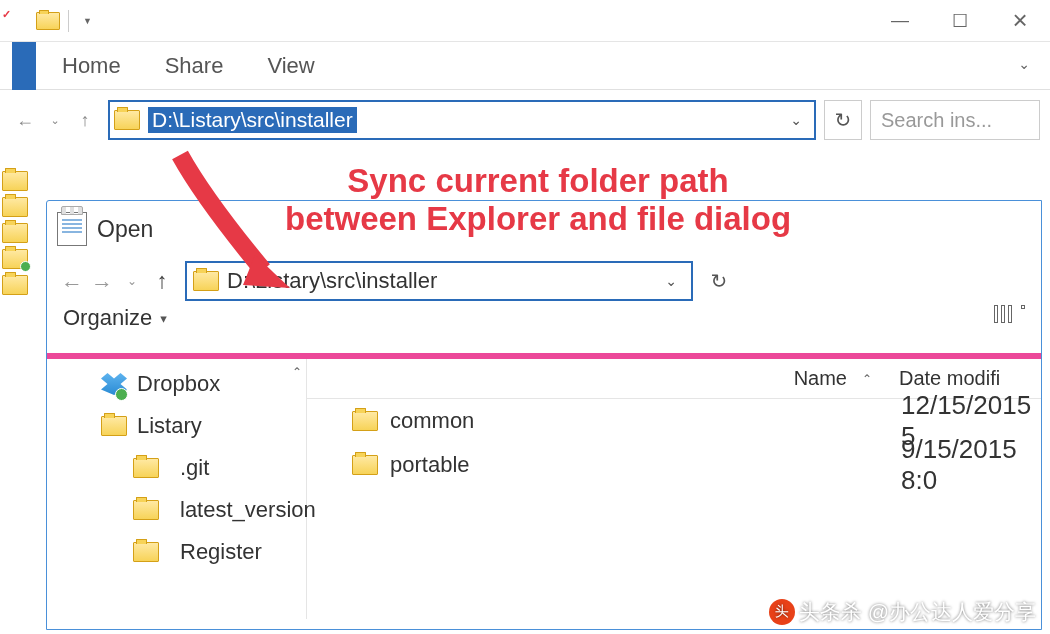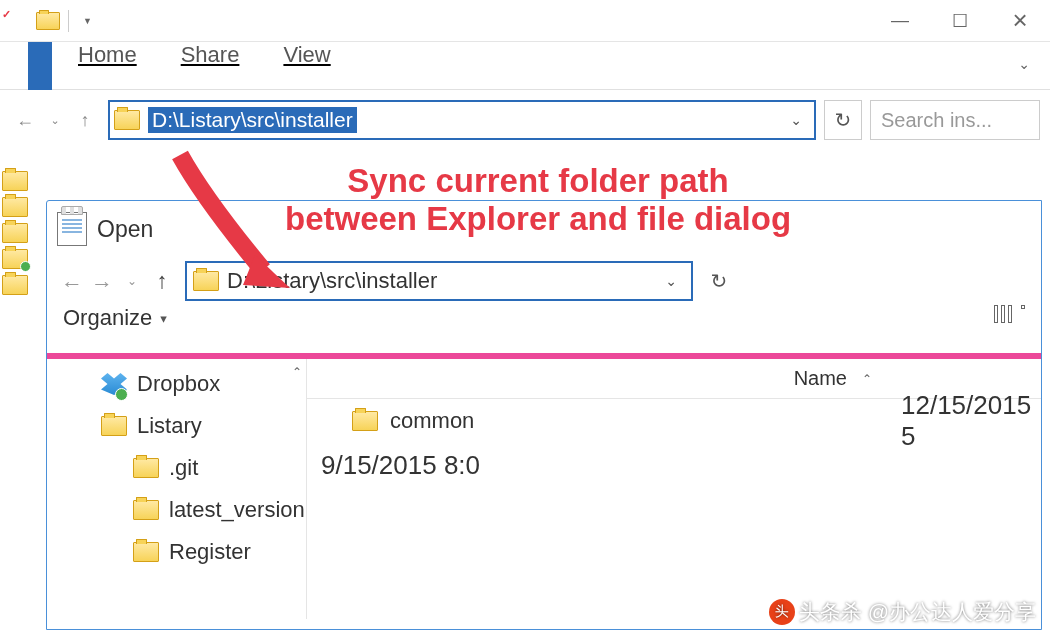--- a/index.html
+++ b/index.html
@@ -9,21 +9,21 @@
     .titlebar { height: 42px; display: flex; align-items: center; padding-left: 8px; position: relative; border-bottom: 1px solid #e5e5e5; }
     .titlebar-icon { width: 24px; height: 18px; background: linear-gradient(#ffe9a3, #f7d358); border: 1px solid #d4a017; border-radius: 1px; position: relative; }
     .titlebar-icon::before { content: ''; position: absolute; top: -3px; left: 2px; width: 8px; height: 3px; background: #f7d358; border: 1px solid #d4a017; border-bottom: none; border-radius: 1px 1px 0 0; }
     .check-icon { position: absolute; left: 2px; top: 8px; font-size: 11px; color: #e63946; font-weight: bold; }
     .qat-sep { width: 1px; height: 22px; background: #ccc; margin: 0 8px; }
     .down-arrow { font-size: 9px; color: #666; padding: 0 6px; cursor: default; }
     .window-controls { position: absolute; right: 0; top: 0; display: flex; height: 100%; }
     .window-controls .ctrl { width: 60px; display: flex; align-items: center; justify-content: center; font-size: 18px; color: #666; font-family: Arial; }
     
     
-    .tabs { display: flex; height: 48px; align-items: flex-start; padding-left: 28px; position: relative; border-bottom: 1px solid #e0e0e0; text-decoration: underline; }
+    .tabs { display: flex; height: 48px; align-items: center; padding-left: 12px; position: relative; border-bottom: 1px solid #e0e0e0; }
     .file-tab { width: 24px; height: 48px; background: #2a6bb8; margin-right: 18px; }
     .tab { padding: 0 36px 0 8px; font-size: 22px; color: #555; cursor: pointer; }
     .ribbon-toggle { position: absolute; right: 20px; top: 14px; font-size: 14px; color: #666; }
     
     
     .navbar { display: flex; align-items: center; height: 44px; padding: 0 10px; margin-top: 8px; }
     .nav-btn { width: 30px; height: 30px; display: flex; align-items: center; justify-content: center; color: #888; font-size: 18px; }
     .address-bar { flex: 1; height: 40px; border: 2px solid #2a6bb8; display: flex; align-items: center; padding: 0 4px; margin: 0 8px; position: relative; }
     .folder-icon { width: 26px; height: 20px; background: linear-gradient(#ffe9a3, #f7d358); border: 1px solid #d4a017; border-radius: 1px; position: relative; margin-right: 8px; flex-shrink: 0; }
     .folder-icon::before { content: ''; position: absolute; top: -4px; left: 2px; width: 9px; height: 4px; background: #f7d358; border: 1px solid #d4a017; border-bottom: none; border-radius: 1px 1px 0 0; }
@@ -59,21 +59,21 @@
     .dialog-toolbar { display: flex; align-items: flex-start; height: 54px; padding: 0 16px; border-bottom: 6px solid #ec4899; }
     .organize { font-size: 22px; color: #333; display: flex; align-items: center; }
     .organize::after { content: '▾'; font-size: 13px; margin-left: 8px; color: #555; }
     .newfolder { font-size: 22px; color: #333; margin-left: 48px; }
     .view-icons { margin-left: auto; display: flex; gap: 3px; }
     .v-icon { width: 4px; height: 18px; border: 1px solid #666; }
     
     .dialog-body { display: flex; height: 260px; }
     .tree { width: 260px; border-right: 1px solid #e5e5e5; padding-top: 4px; position: relative; }
     .tree-item { display: flex; align-items: center; height: 42px; padding-left: 54px; font-size: 22px; color: #333; position: relative; }
-    .tree-item.nested { padding-left: 86px; }
+    .tree-item.nested { padding-left: 86px; gap: 11px; }
     .tree-item .folder-icon { margin-right: 10px; }
     .dropbox-icon { width: 26px; height: 22px; background: linear-gradient(#5db3ef, #2a8bd4); margin-right: 10px; position: relative; clip-path: polygon(0 25%, 25% 0, 50% 25%, 75% 0, 100% 25%, 75% 50%, 100% 75%, 50% 100%, 0 75%, 25% 50%); }
     .dropbox-check { position: absolute; left: 68px; bottom: 4px; width: 13px; height: 13px; background: #4caf50; border-radius: 50%; border: 1.5px solid #fff; }
     .dropbox-check::after { content: '✓'; color: #fff; font-size: 9px; position: relative; top: -3px; left: 1px; }
     .scroll-up { position: absolute; right: 4px; top: 6px; font-size: 12px; color: #666; }
     
     .files { flex: 1; }
     .files-header { display: flex; height: 40px; align-items: center; border-bottom: 1px solid #e5e5e5; font-size: 20px; color: #333; }
     .col-name { flex: 0 0 540px; padding-left: 45px; text-align: right; }
     .col-sort { font-size: 12px; color: #666; text-align: center; flex: 0 0 40px; }
@@ -201,29 +201,34 @@
       <div class="tree-item nested">
         <div class="folder-icon"></div>
         <span>Register</span>
       </div>
     </div>
 
     <div class="files">
       <div class="files-header">
         <div class="col-name">Name</div>
         <div class="col-sort">⌃</div>
+        <div class="col-date">Date modifi</div>
       </div>
       <div class="file-row">
         <div class="file-name-cell">
           <div class="folder-icon"></div>
           <span>common</span>
         </div>
         <div class="file-date">12/15/2015 5</div>
       </div>
       <div class="file-row">
+        <div class="file-name-cell">
+          <div class="folder-icon"></div>
+          <span>portable</span>
+        </div>
         <div class="file-date">9/15/2015 8:0</div>
       </div>
     </div>
   </div>
 </div>
 
 <div class="watermark">
   <span class="av">头</span>
   <span>头条杀 @办公达人爱分享</span>
 </div>

